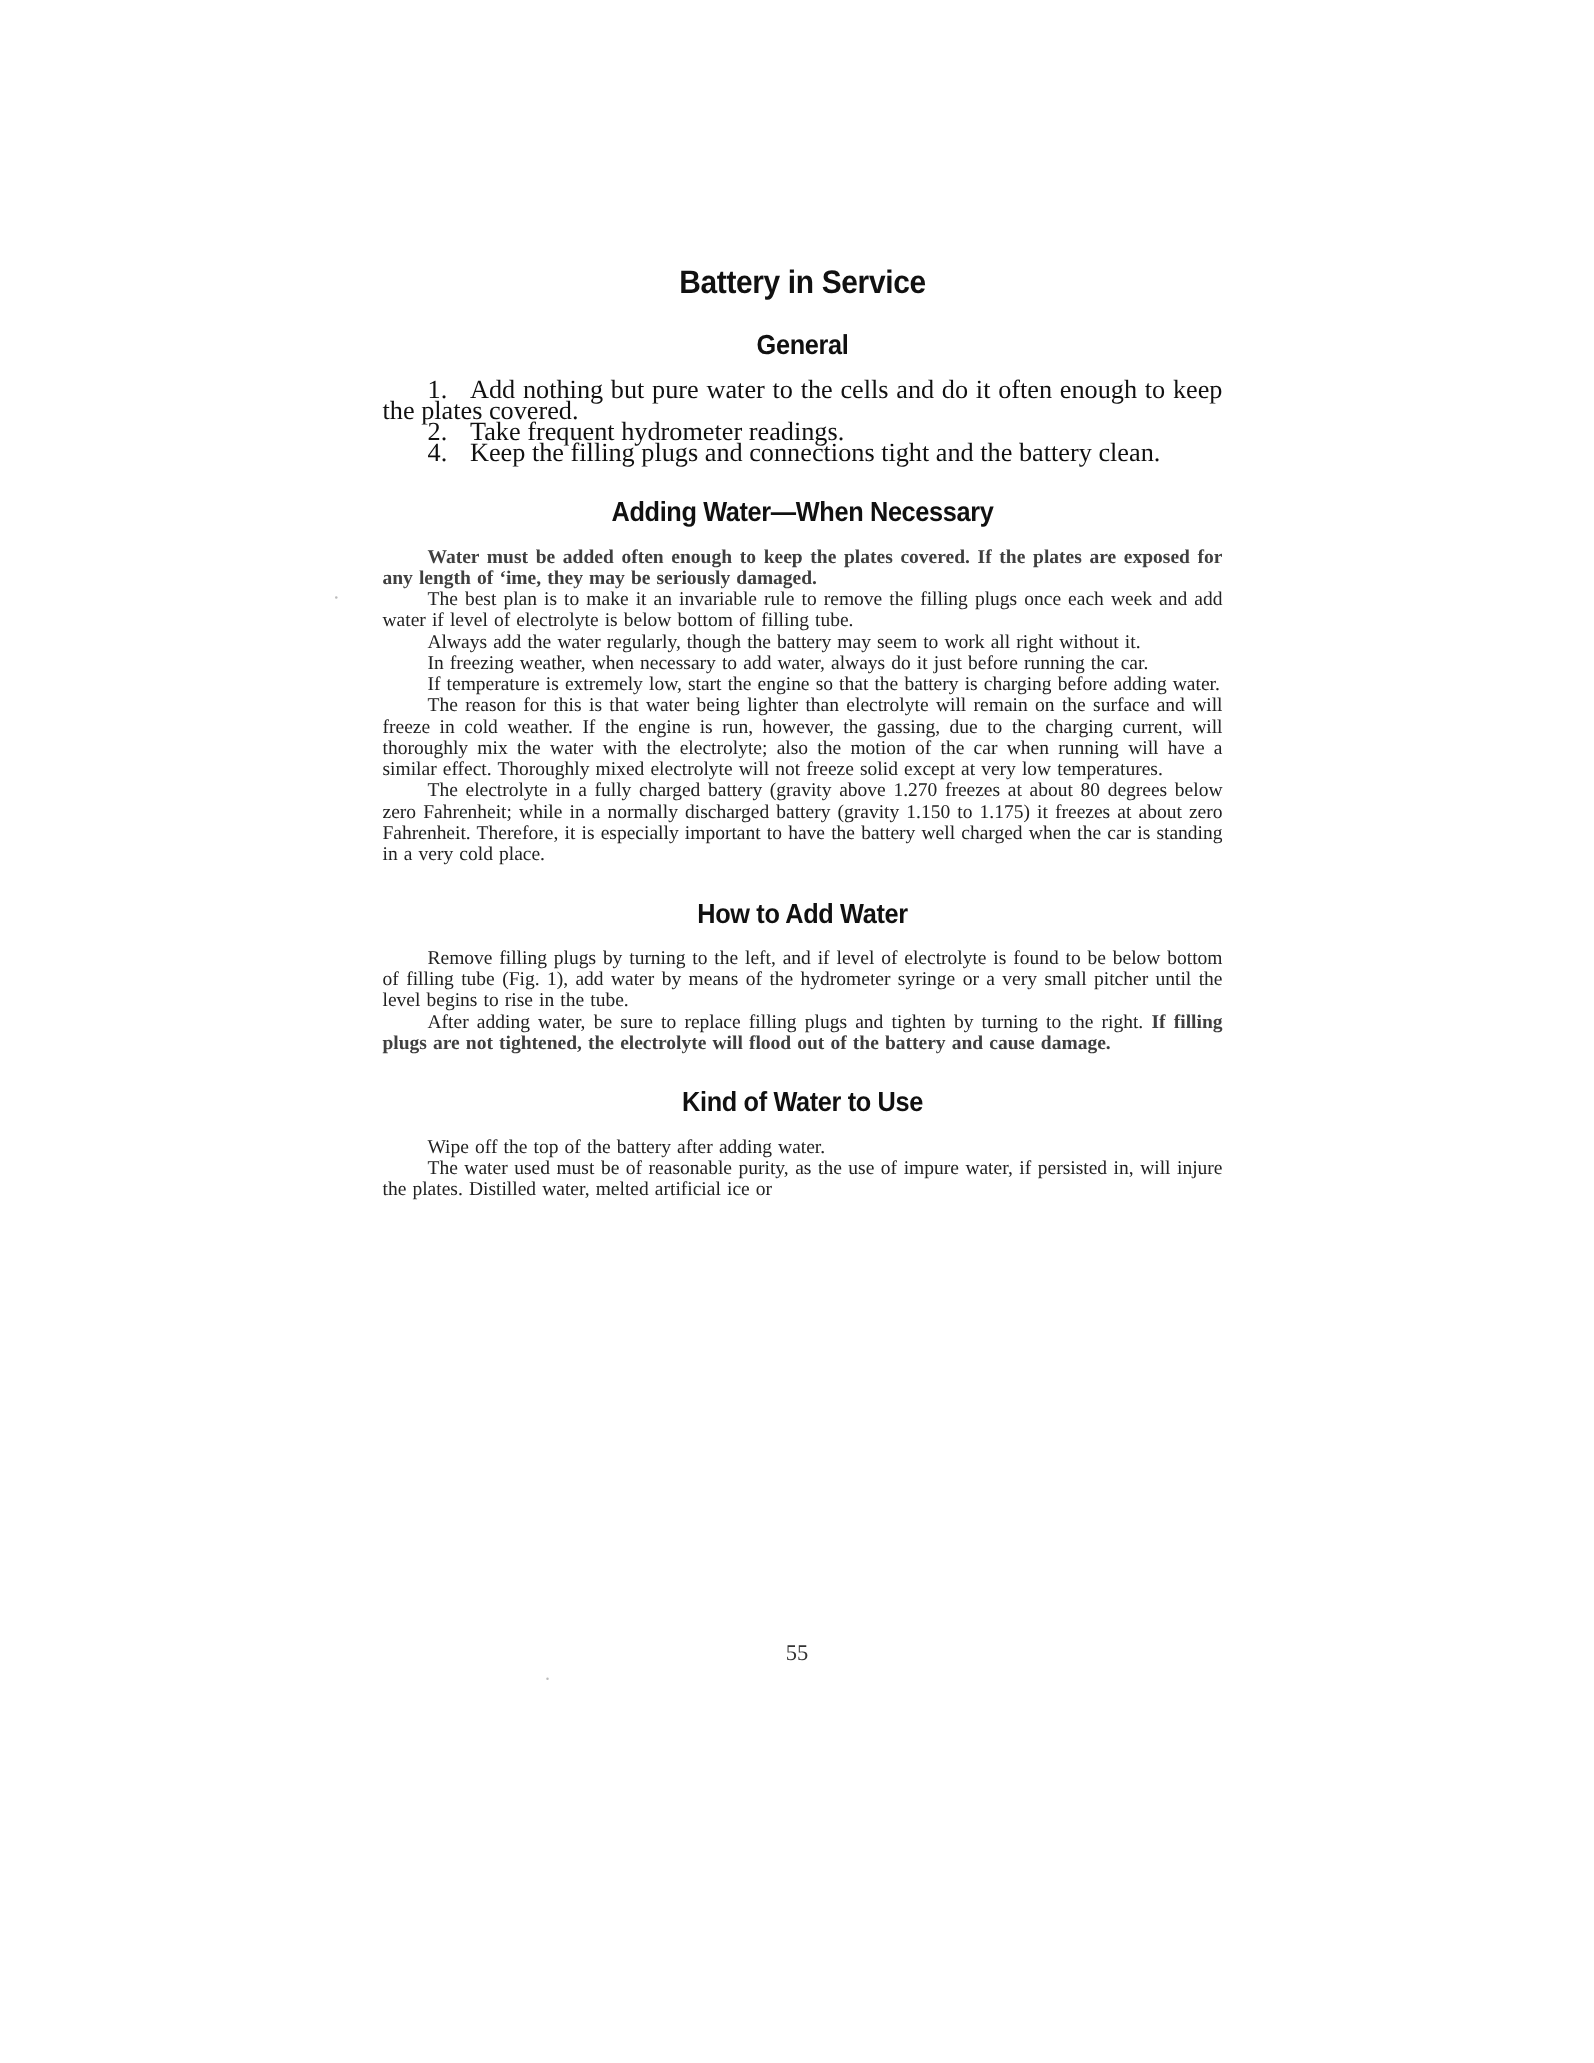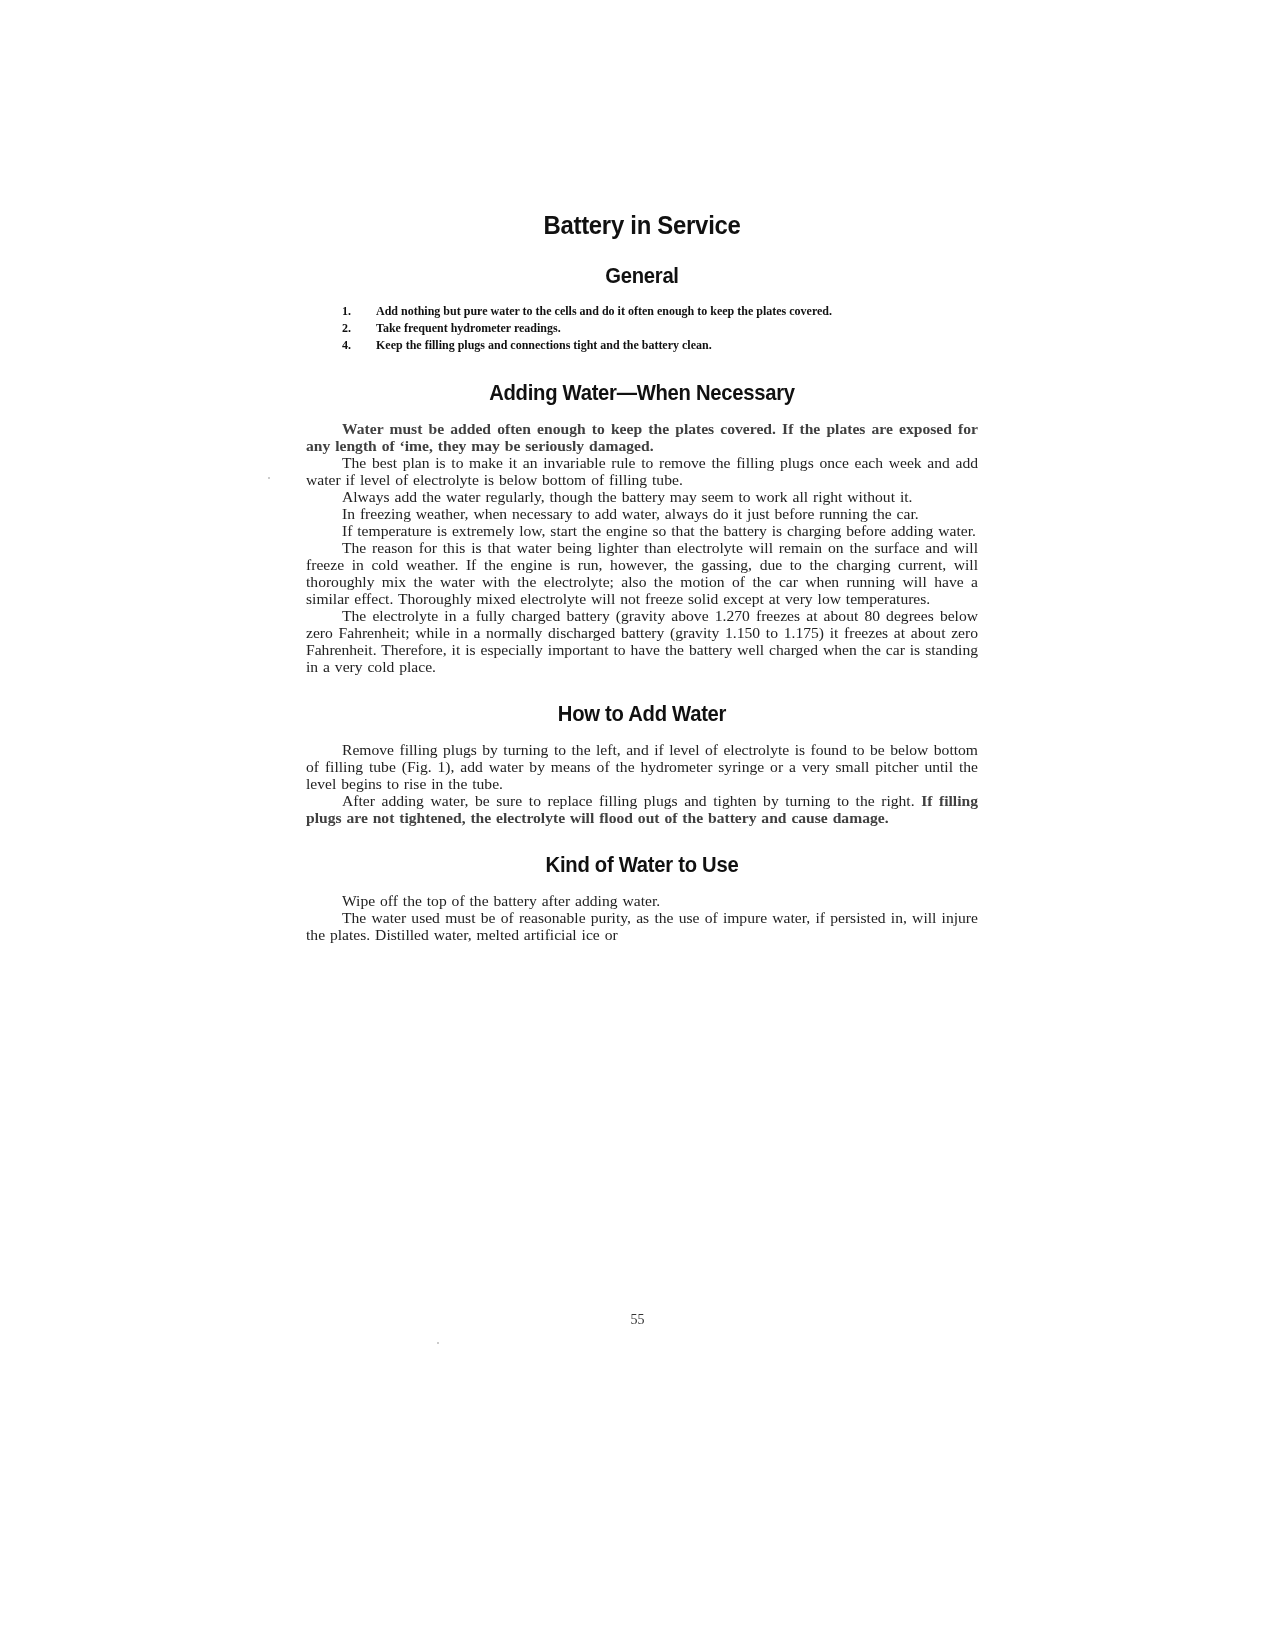--- a/index.html
+++ b/index.html
@@ -48,37 +48,37 @@
       line-height: 17px;
       margin: 0;
       text-align: justify;
       text-indent: 36px;
       color: #222;
       word-spacing: 1px;
     }
     p.bold, span.bold { font-weight: bold; color: #404040; }
     .rule {
       font-family: "Liberation Serif", serif;
-      font-size: 12px;
+      font-size: 21px;
       line-height: 17px;
-      font-weight: bold;
+      font-weight: normal;
       text-align: justify;
       text-indent: 36px;
       color: #111;
       margin: 0;
     }
     .rule .num { display: inline-block; width: 34px; text-indent: 0; }
     .page-number {
       position: absolute;
       left: 0;
       width: 1275px;
       top: 1312px;
       text-align: center;
       font-family: "Liberation Serif", serif;
-      font-size: 14px;
+      font-size: 18px;
       color: #333;
     }
     .speck {
       position: absolute;
       width: 2px; height: 2px;
       background: #bbb;
       border-radius: 1px;
     }
   </style>
 </head>

